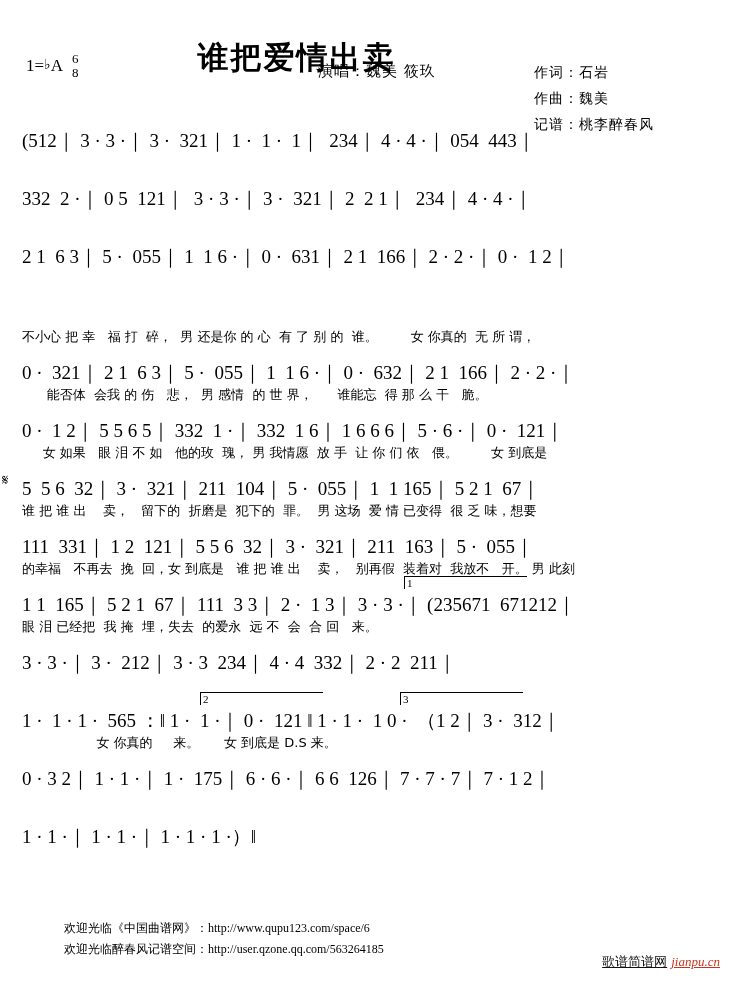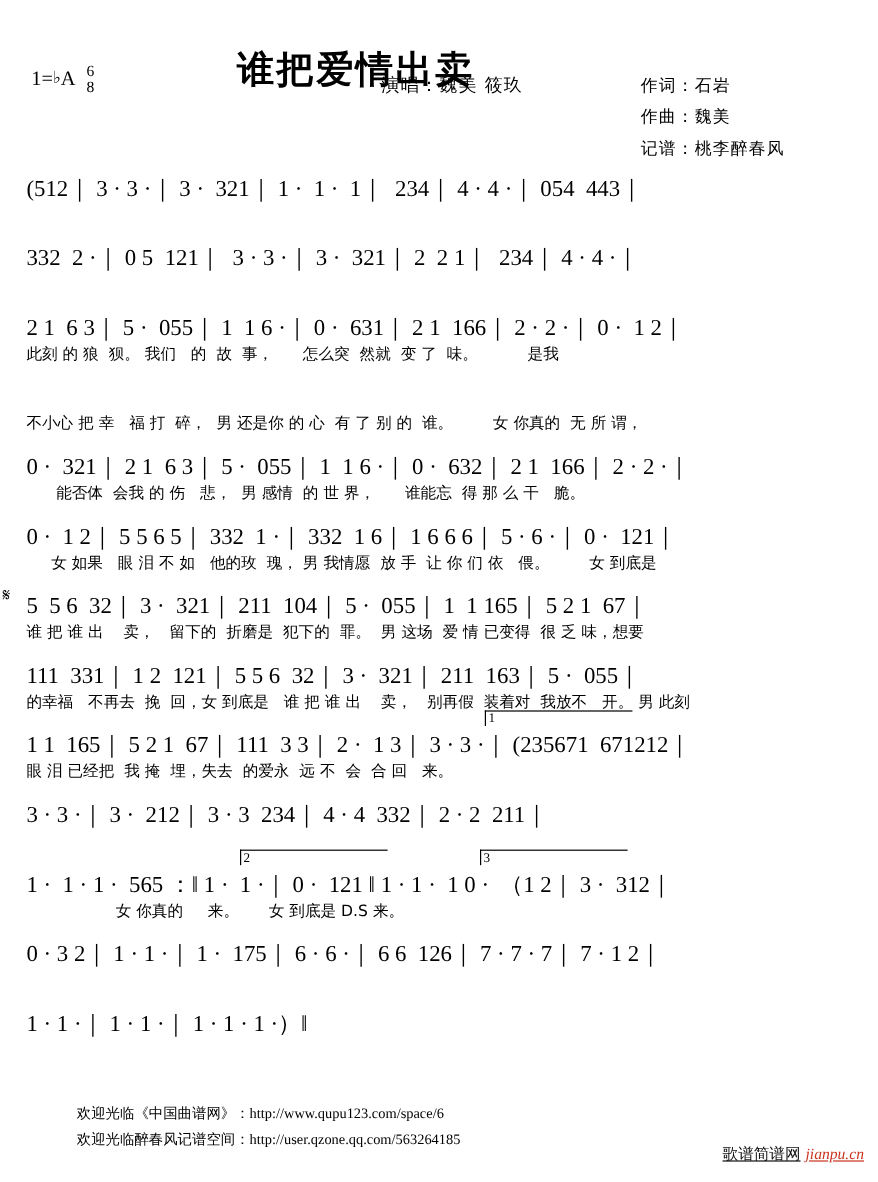--- a/index.html
+++ b/index.html
@@ -61,21 +61,21 @@
     position: absolute;
     top: 60px;
     left: 534px;
     font-size: 14px;
     font-family: "DejaVu Sans", sans-serif;
     letter-spacing: 1px;
     line-height: 1.85;
   }
   .score {
     position: absolute;
-    top: 144px;
+    top: 128px;
     left: 0;
     width: 725px;
   }
   .sysline {
     position: relative;
     height: 58px;
     margin: 0;
   }
   .notes {
     position: absolute;
@@ -154,21 +154,20 @@
     </div>
 
     <div class="sysline">
       <div class="notes">332  2 ·｜ 0 5  121｜  3 · 3 ·｜ 3 ·  321｜ 2  2 1｜  234｜ 4 · 4 ·｜</div>
       <div class="lyrics"></div>
     </div>
 
 
     <div class="sysline">
       <div class="notes">2 1  6 3｜ 5 ·  055｜ 1  1 6 ·｜ 0 ·  631｜ 2 1  166｜ 2 · 2 ·｜ 0 ·  1 2｜</div>
-      <div class="lyrics">此刻 的 狼  狈。 我们   的  故  事，      怎么突  然就  变 了  味。          是我</div>
     </div>
 
     <div class="sysline">
       <div class="lyrics">不小心 把 幸   福 打  碎，  男 还是你 的 心  有 了 别 的  谁。        女 你真的  无 所 谓，</div>
     </div>
 
     <div class="sysline">
       <div class="notes">0 ·  321｜ 2 1  6 3｜ 5 ·  055｜ 1  1 6 ·｜ 0 ·  632｜ 2 1  166｜ 2 · 2 ·｜</div>
       <div class="lyrics">      能否体  会我 的 伤   悲，  男 感情  的 世 界，      谁能忘  得 那 么 干   脆。</div>
     </div>

